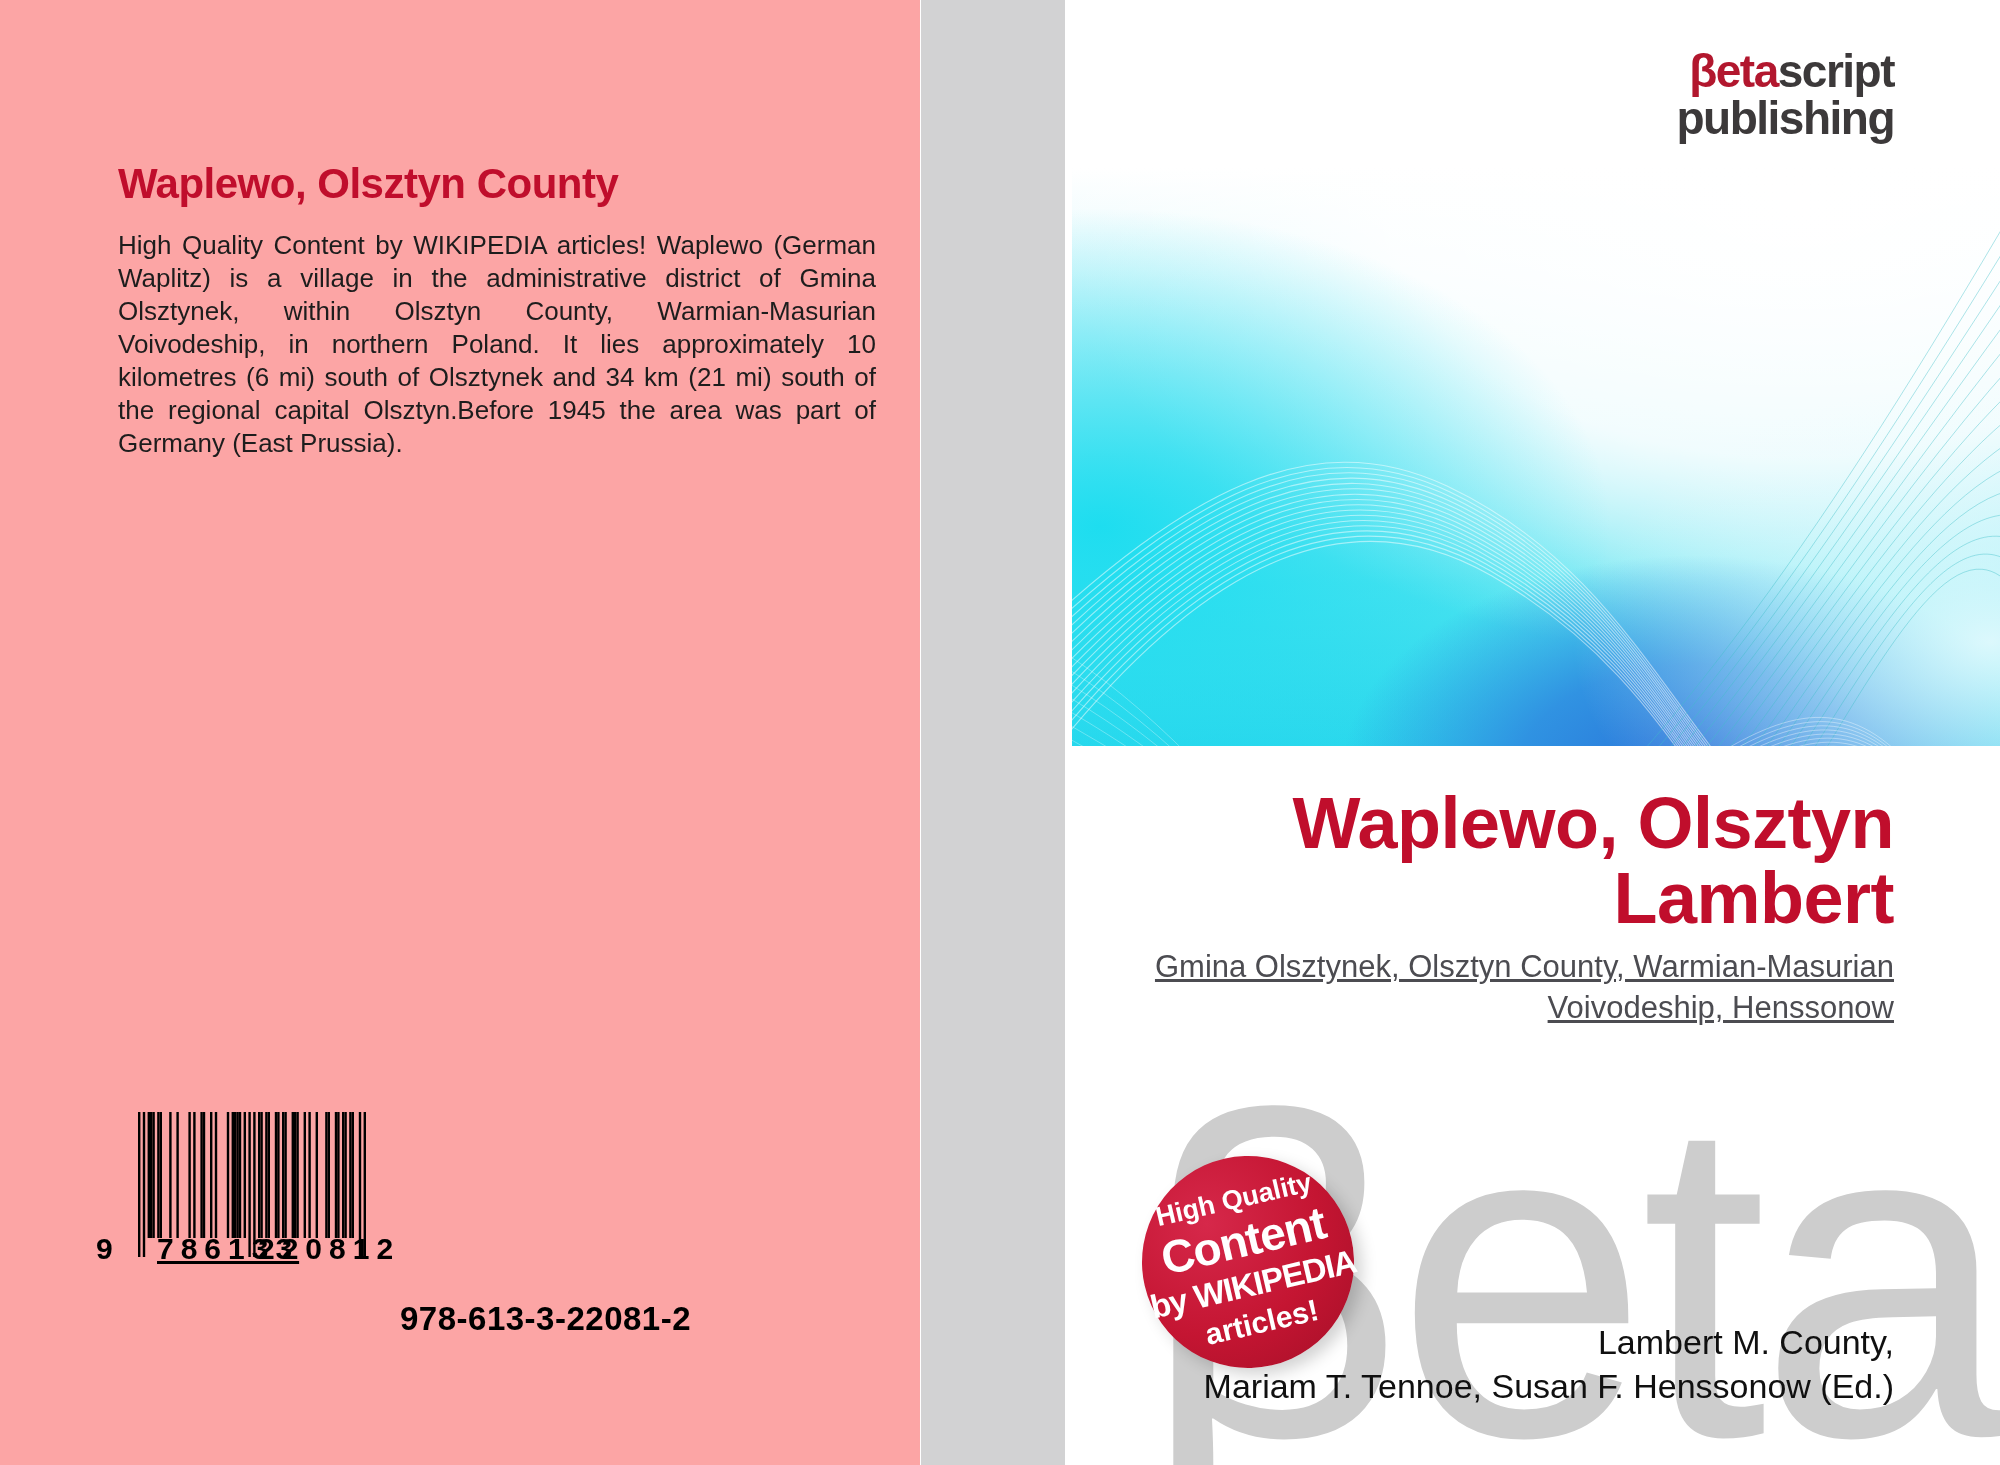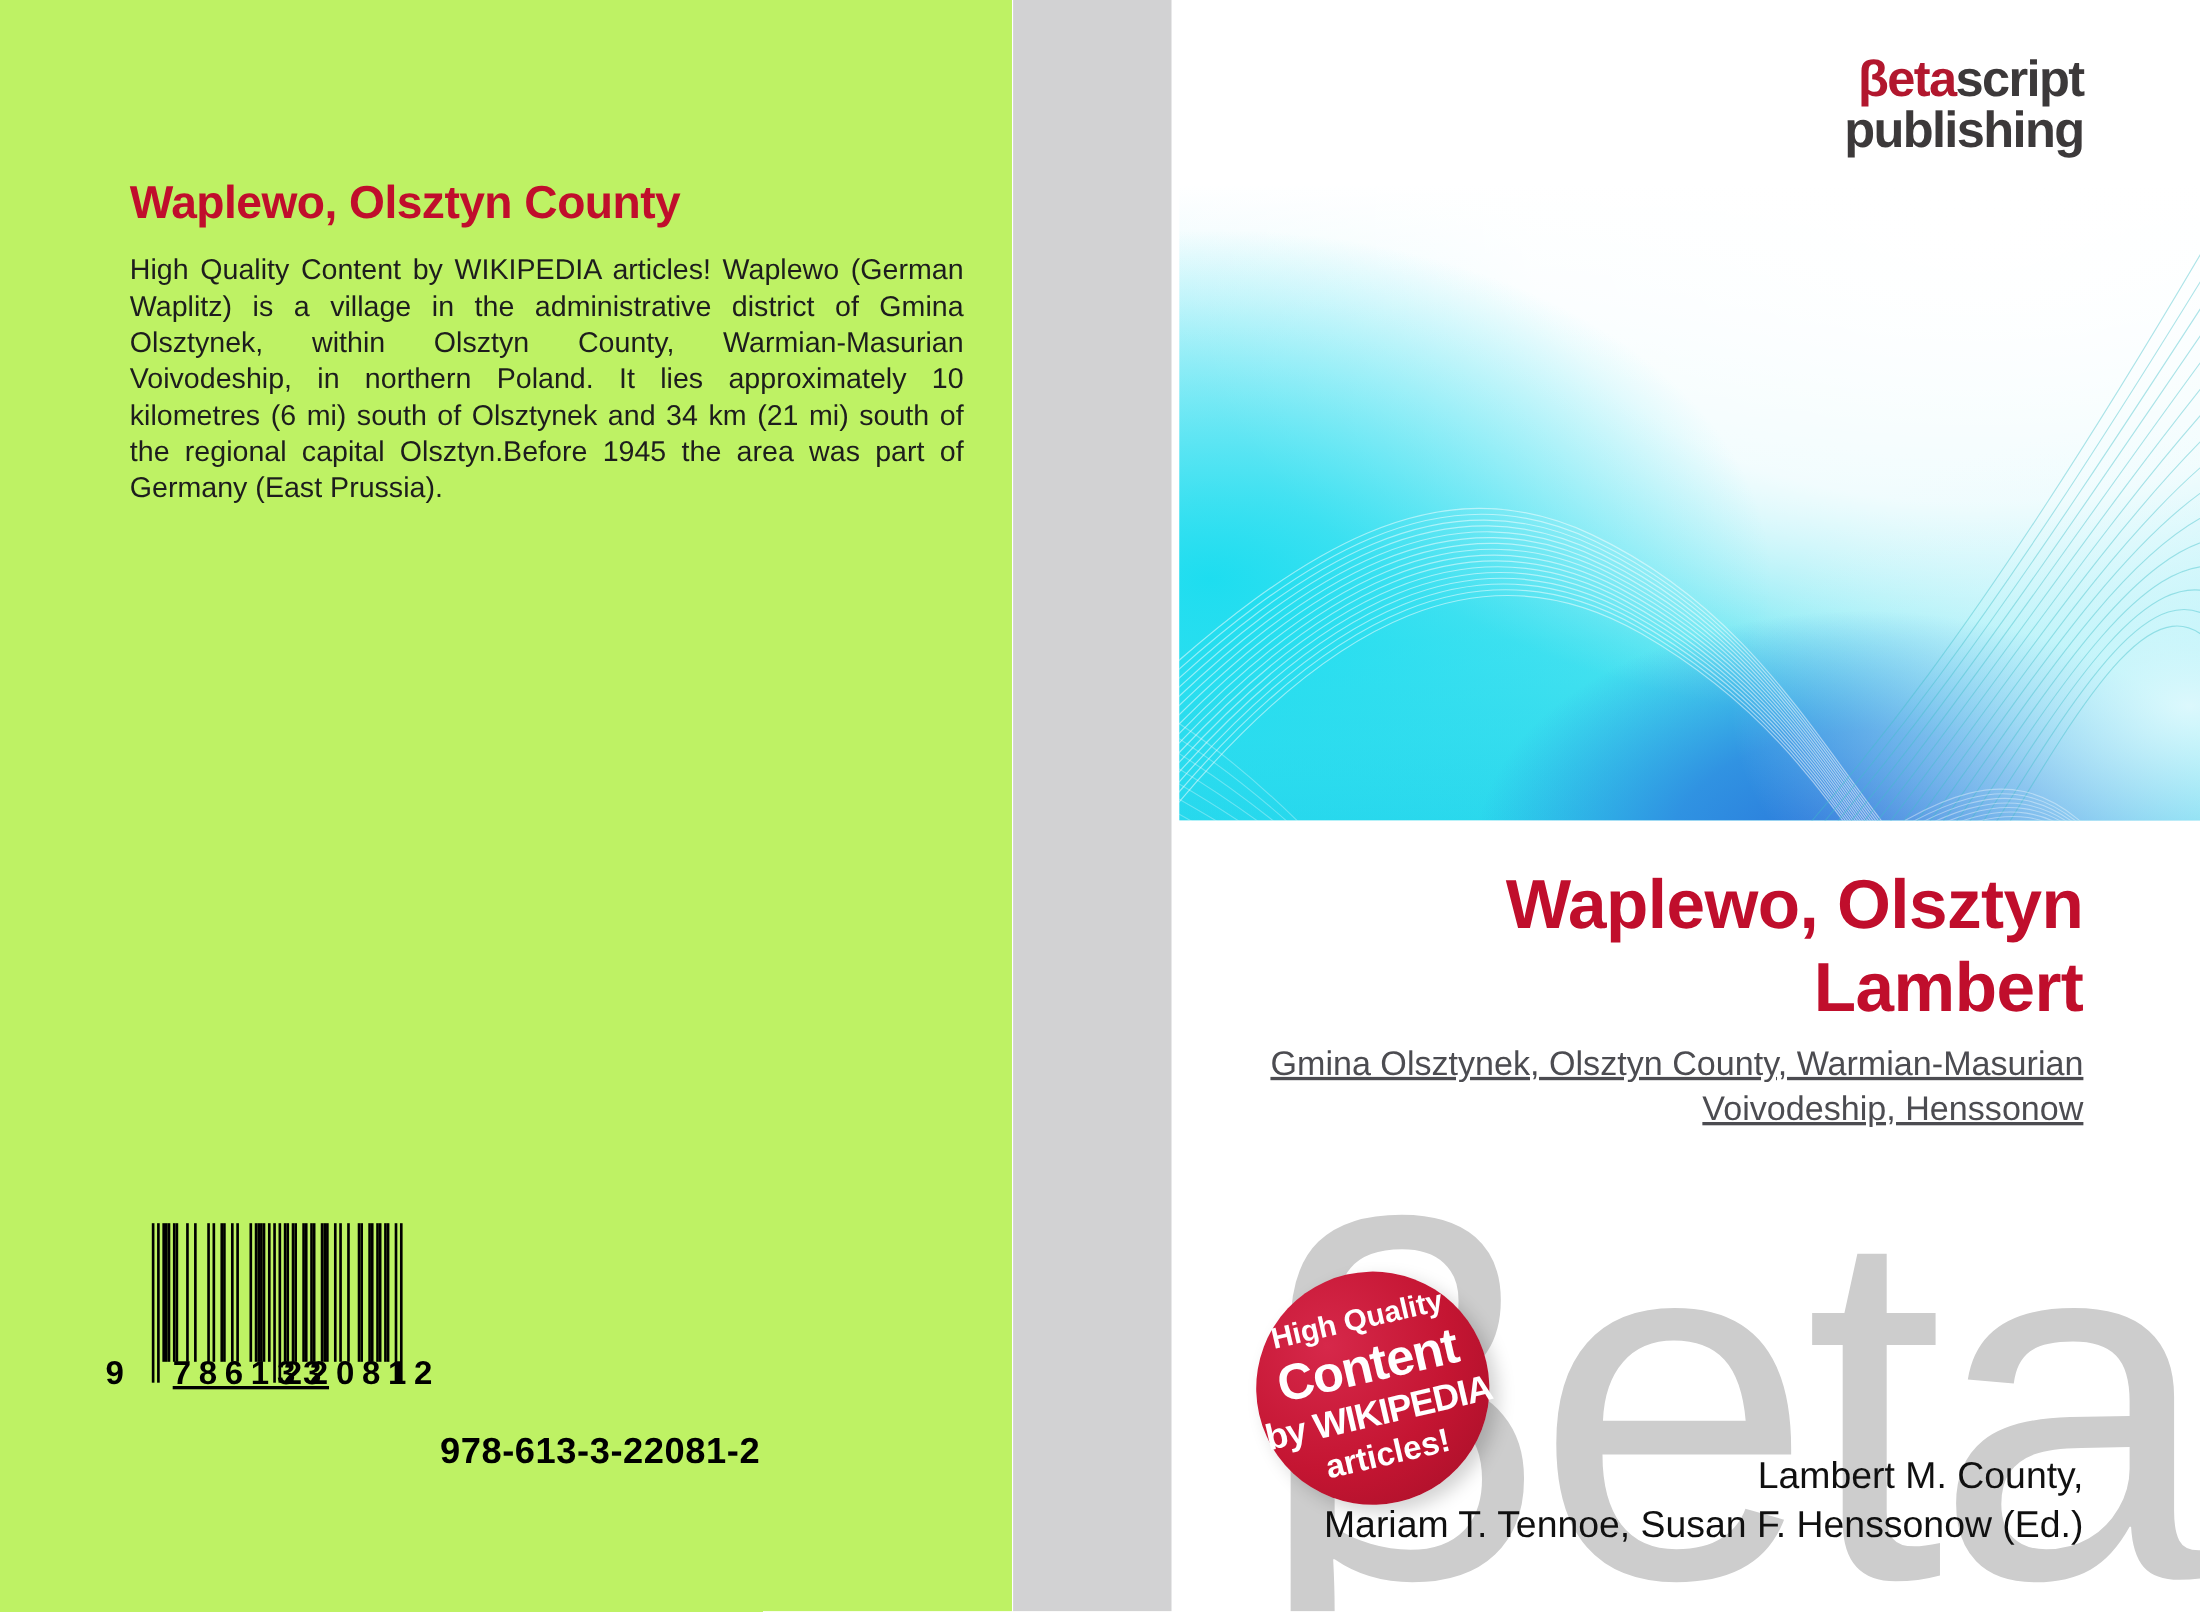--- a/index.html
+++ b/index.html
@@ -1,20 +1,20 @@
 <!DOCTYPE html>
 <html><head>
 <meta charset="utf-8">
 <style>
   html,body{margin:0;padding:0;background:#fff;}
   .page{position:relative;width:2000px;height:1465px;background:#ffffff;overflow:hidden;
         font-family:"Liberation Sans",sans-serif;}
 
   
-  .back-cover{position:absolute;left:0;top:0;width:920px;height:1465px;background:#bef264;}
+  .back-cover{position:absolute;left:0;top:0;width:920px;height:1465px;background:#fca5a5;}
   .back-title{position:absolute;left:118px;top:160px;font-size:42px;font-weight:bold;
               letter-spacing:-0.5px;color:#c00e2c;white-space:nowrap;}
   .back-desc{position:absolute;left:118px;top:229px;width:758px;font-size:26px;line-height:33px;
              color:#1d1d1d;text-align:justify;text-justify:inter-word;}
   .barcode{position:absolute;left:112px;top:1110px;width:270px;height:160px;}
   .barcode svg{position:absolute;left:0;top:0;}
   .bc-digits{position:absolute;top:1232px;font-size:30px;font-weight:bold;color:#000;}
   .bc-lead{left:96px;}
   .bc-g1{left:157px;letter-spacing:7px;text-decoration:underline;}
   .bc-g2{left:258px;letter-spacing:7px;}
@@ -28,21 +28,21 @@
   .front-cover{position:absolute;left:1066px;top:0;width:934px;height:1465px;background:#fff;overflow:hidden;padding-left:14px;}
 
   .logo{position:absolute;right:120px;top:48px;text-align:right;font-size:46px;line-height:47px;
         font-weight:bold;letter-spacing:-1.5px;white-space:nowrap;}
   .logo .red{color:#b2172e;}
   .logo .dark{color:#3c393a;}
 
   .wave{position:absolute;left:6px;top:168px;width:928px;height:578px;}
 
   .front-title{position:absolute;right:120px;top:786px;text-align:right;color:#c00e2c;
-               font-size:63px;line-height:75px;font-weight:bold;letter-spacing:-0.5px;white-space:nowrap;}
+               font-size:72px;line-height:75px;font-weight:bold;letter-spacing:-0.5px;white-space:nowrap;}
   .front-subtitle{position:absolute;right:120px;top:946px;text-align:right;color:#4c4c51;
                   font-size:31px;line-height:41px;white-space:nowrap;text-decoration:underline;}
 
   .watermark{position:absolute;right:10px;top:1050px;font-size:455px;line-height:455px;
              letter-spacing:-8px;color:#cdcdcd;white-space:nowrap;}
 
   .badge{position:absolute;left:76px;top:1156px;width:212px;height:212px;border-radius:50%;
          background:radial-gradient(circle at 35% 28%, #d6284a 0%, #c41532 55%, #a50f28 100%);
          transform:rotate(-13deg);color:#fff;text-align:center;
          box-shadow:6px 8px 16px rgba(0,0,0,0.18);}

